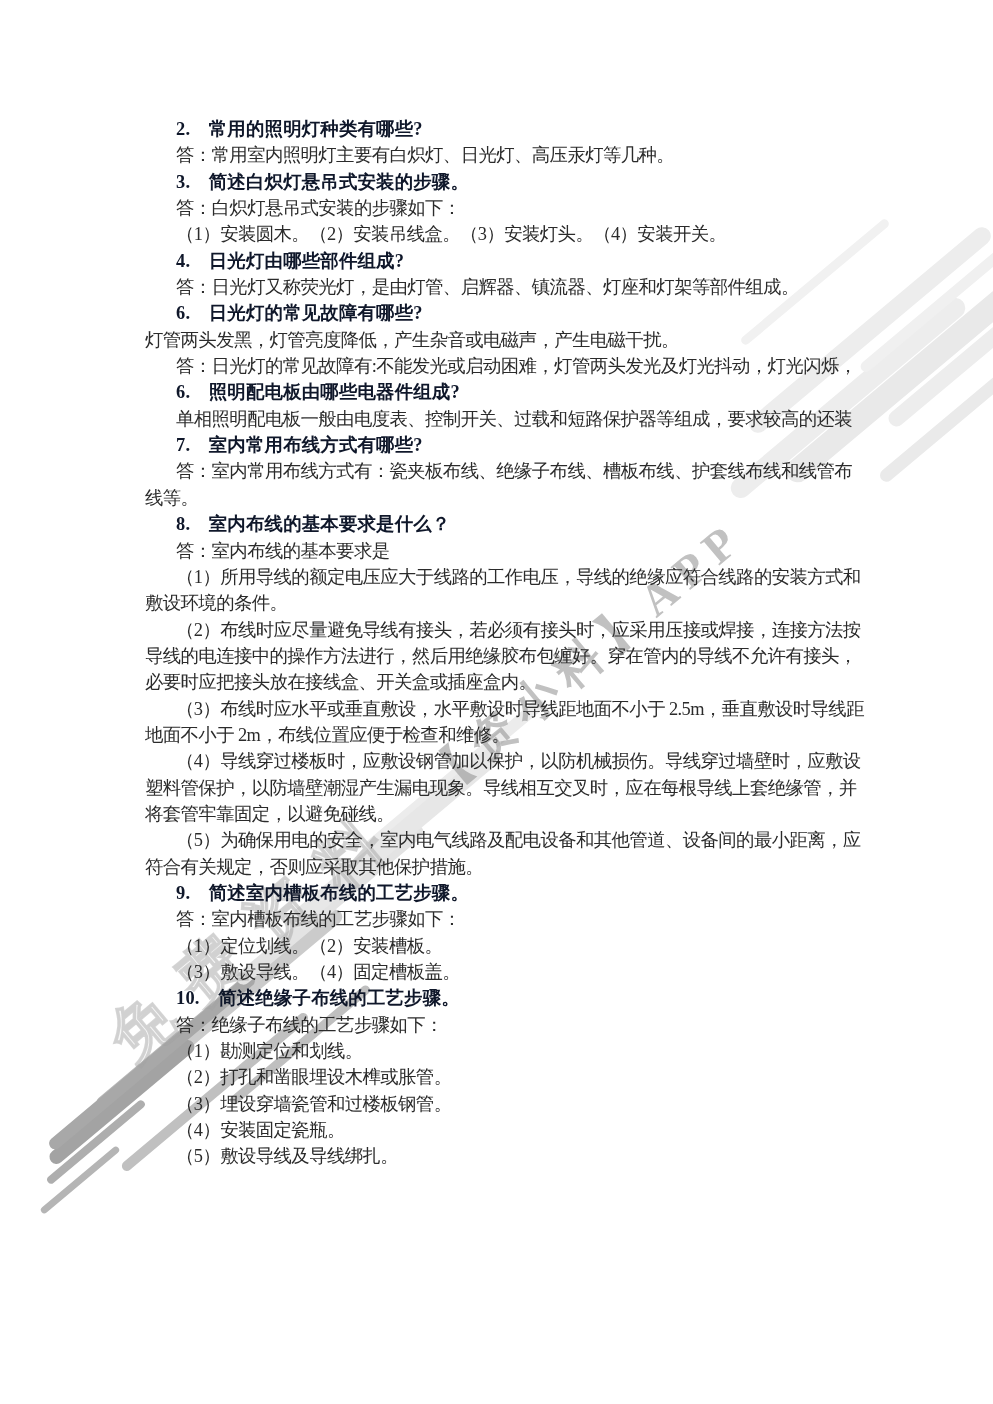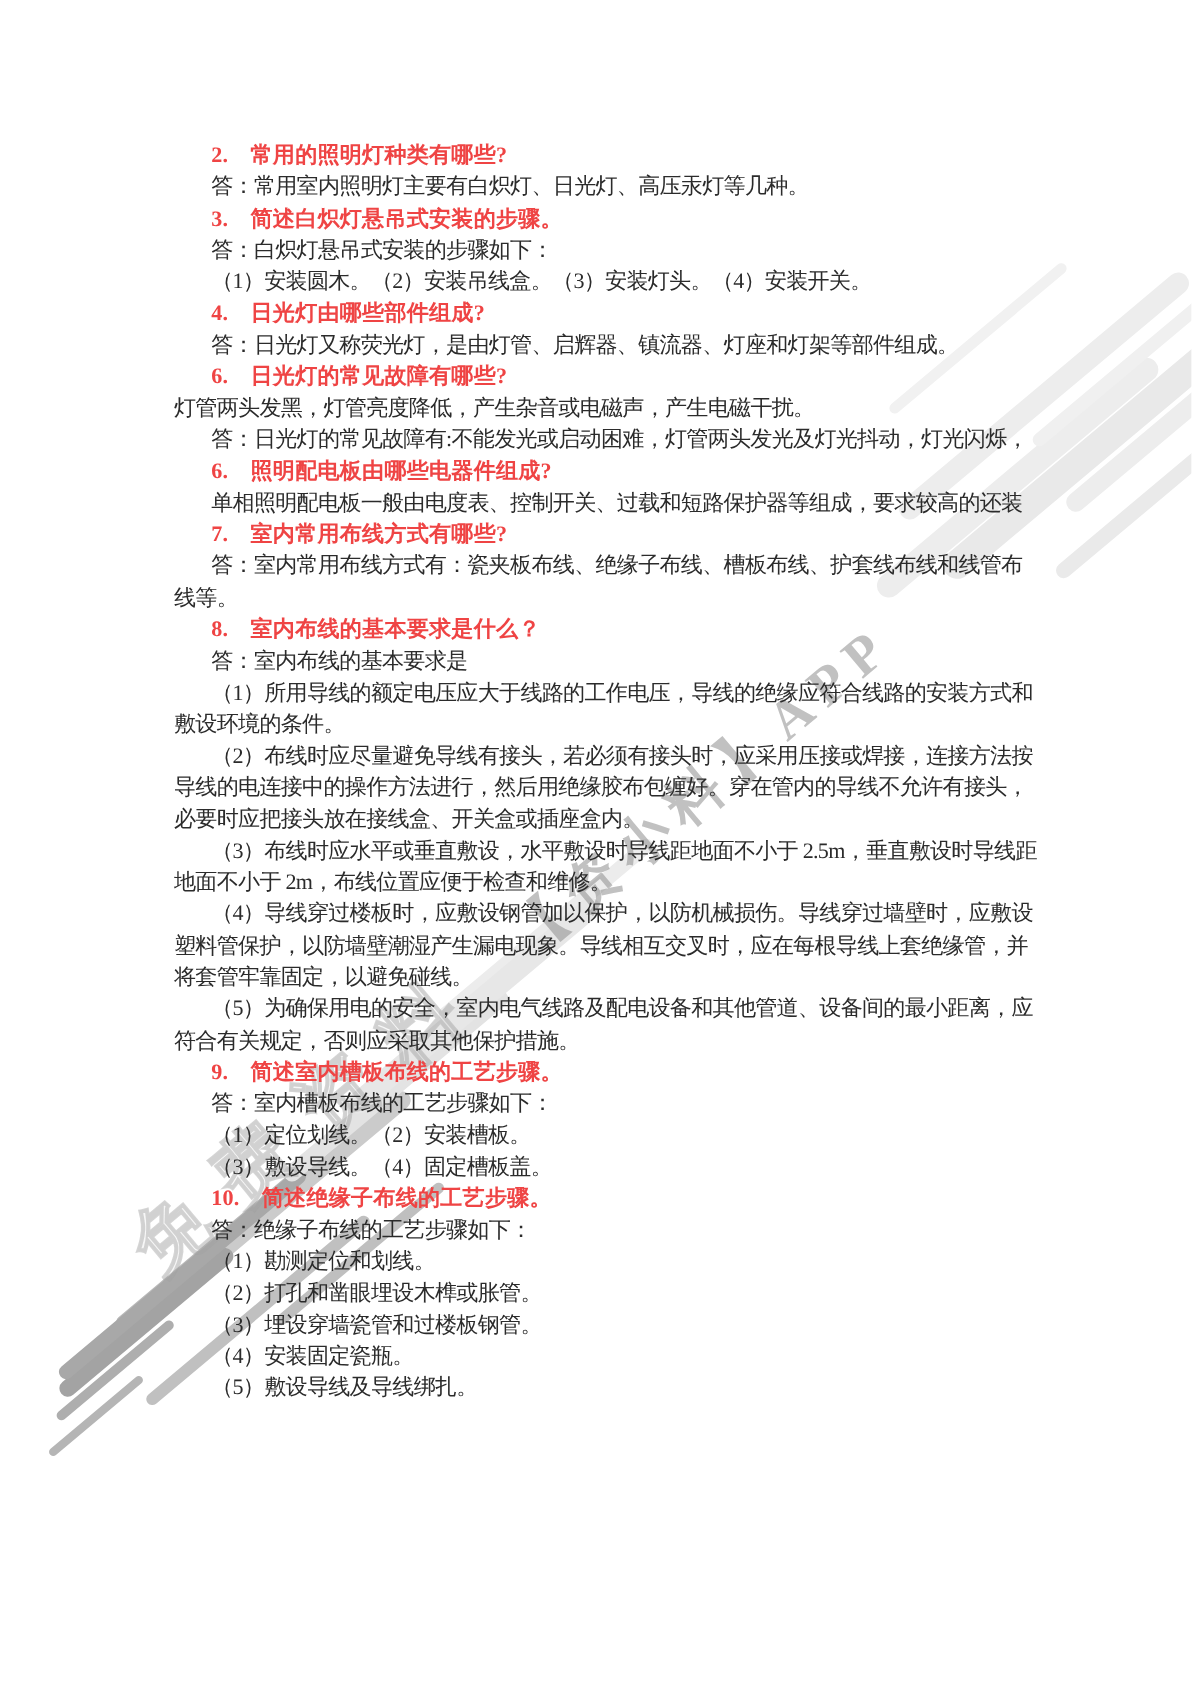--- a/index.html
+++ b/index.html
@@ -49,21 +49,21 @@
   .line{
     height:26.35px;
     line-height:26.35px;
     font-size:18.4px;
     letter-spacing:-0.6px;
     color:#2b2b2b;
     white-space:nowrap;
   }
   .line.q{
     font-weight:700;
-    color:#ef4444;
+    color:#0f172a;
     padding-left:31px;
     letter-spacing:0.2px;
   }
   .line.a{padding-left:31px;}
   .line.c{padding-left:0;}
 </style>
 </head>
 <body>
 
 <div class="page">

